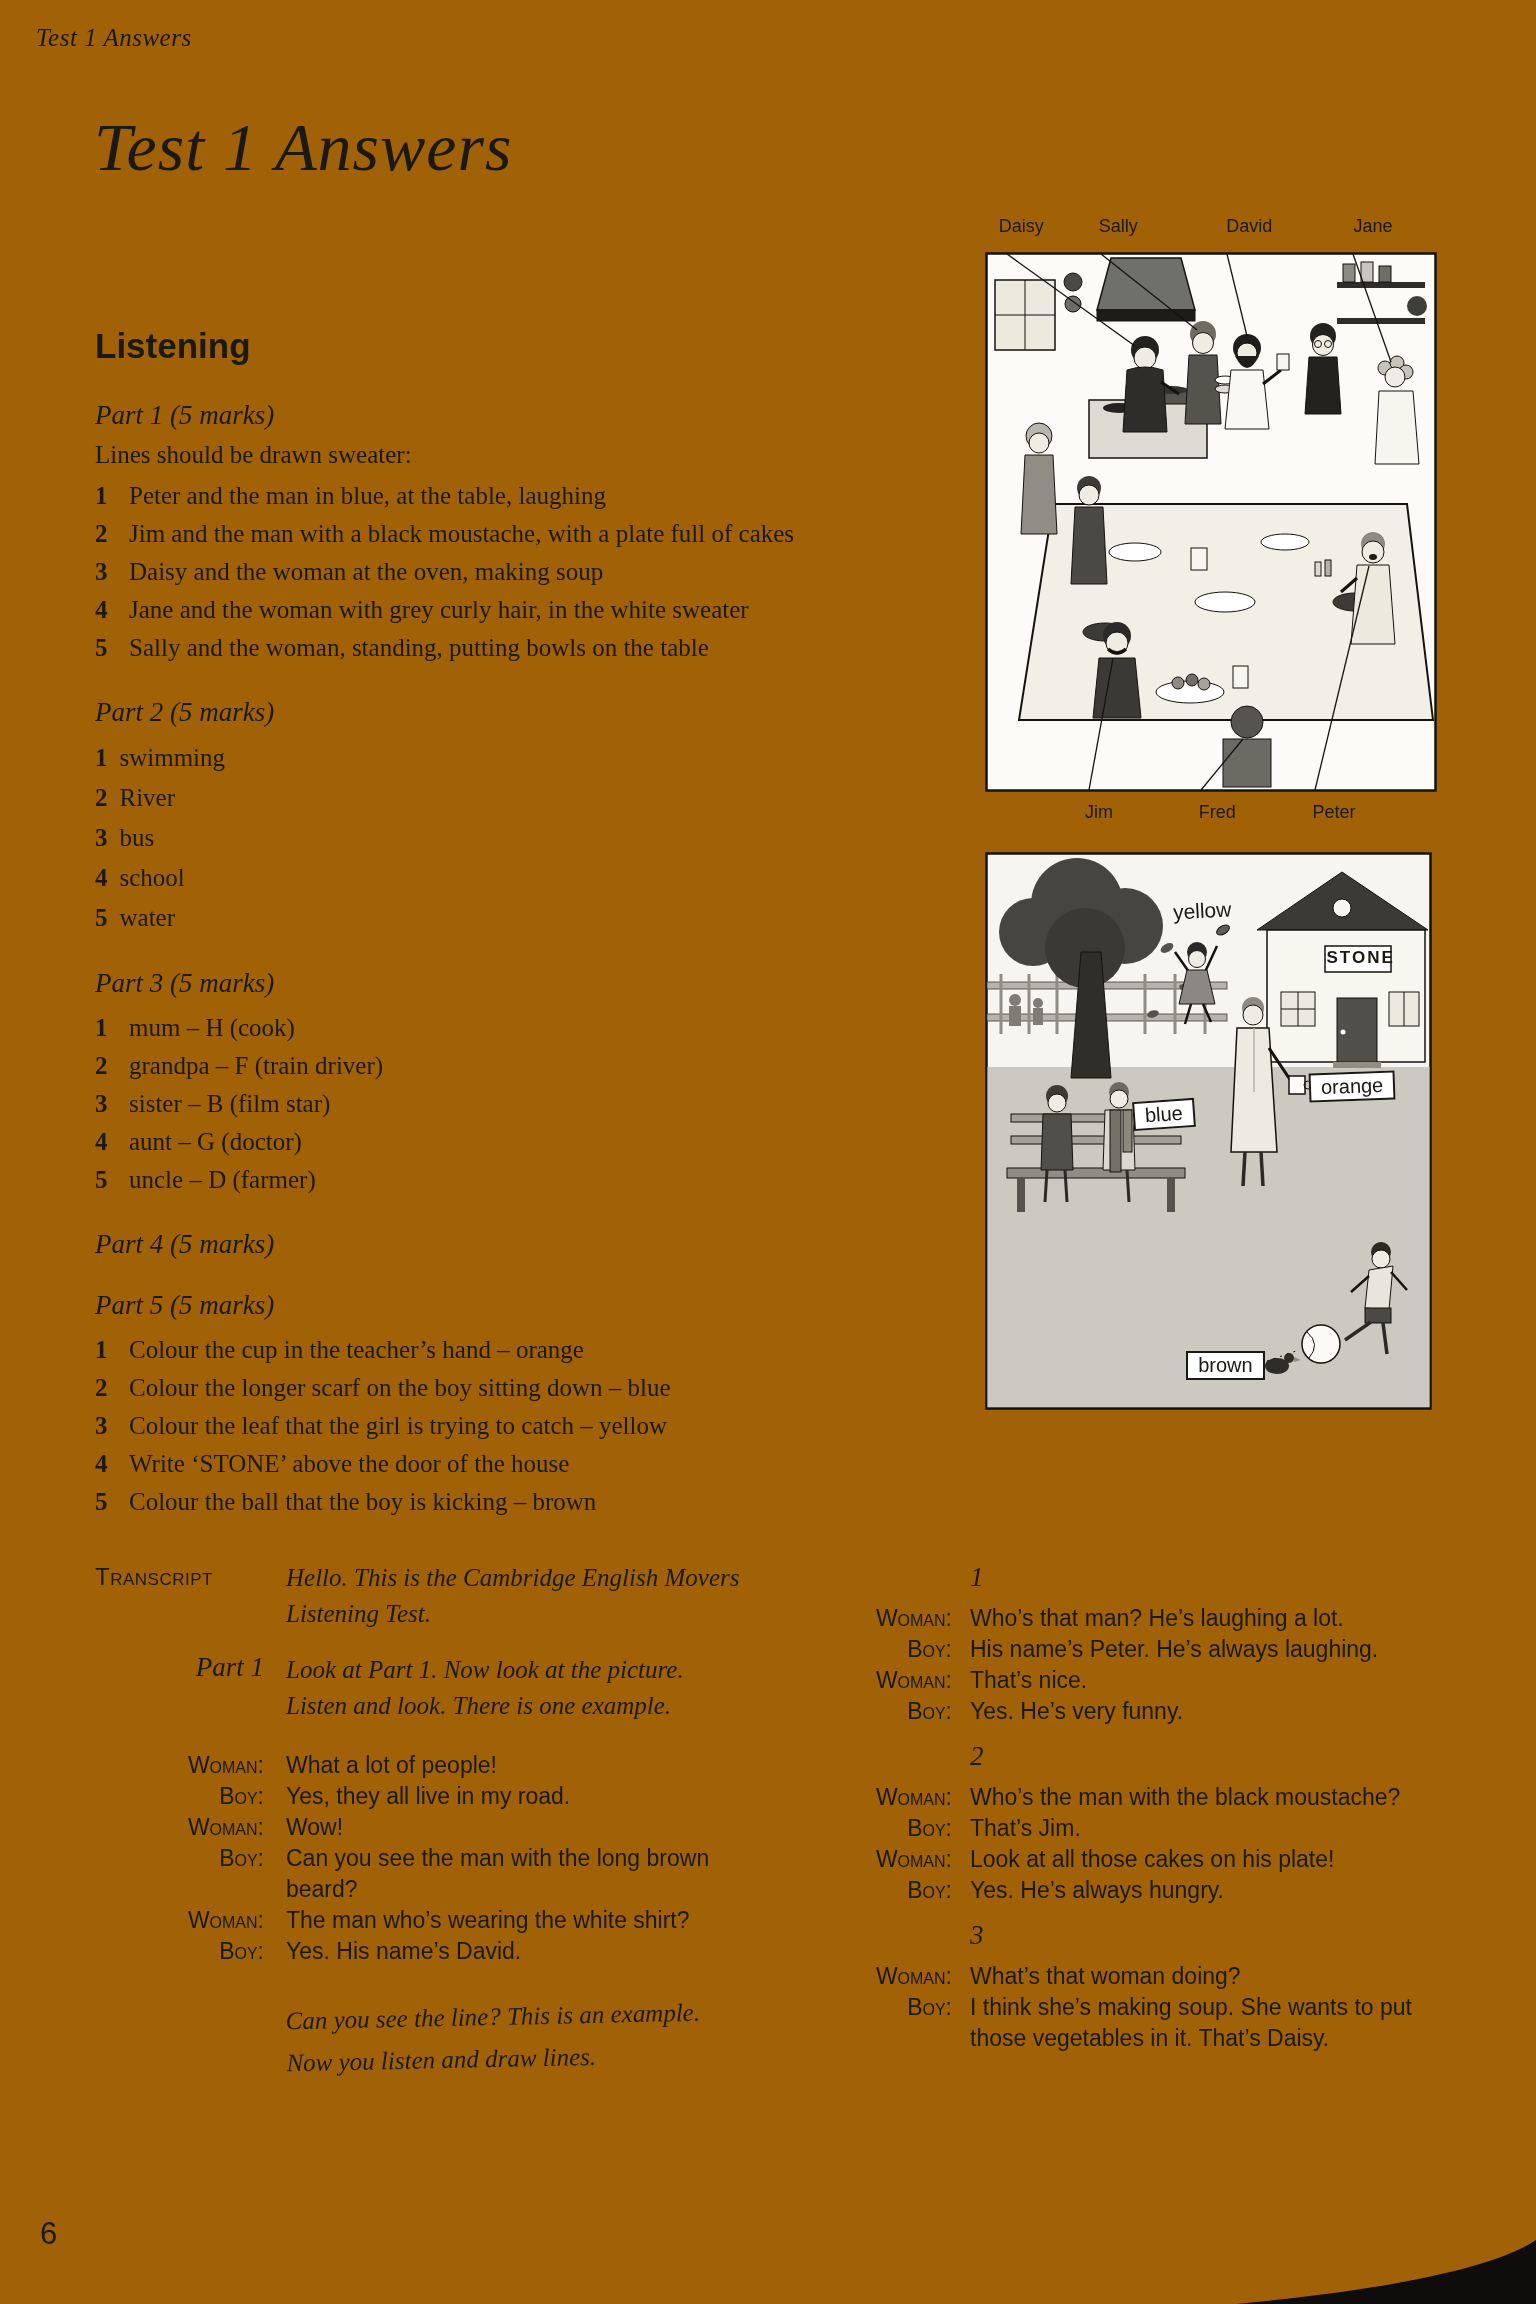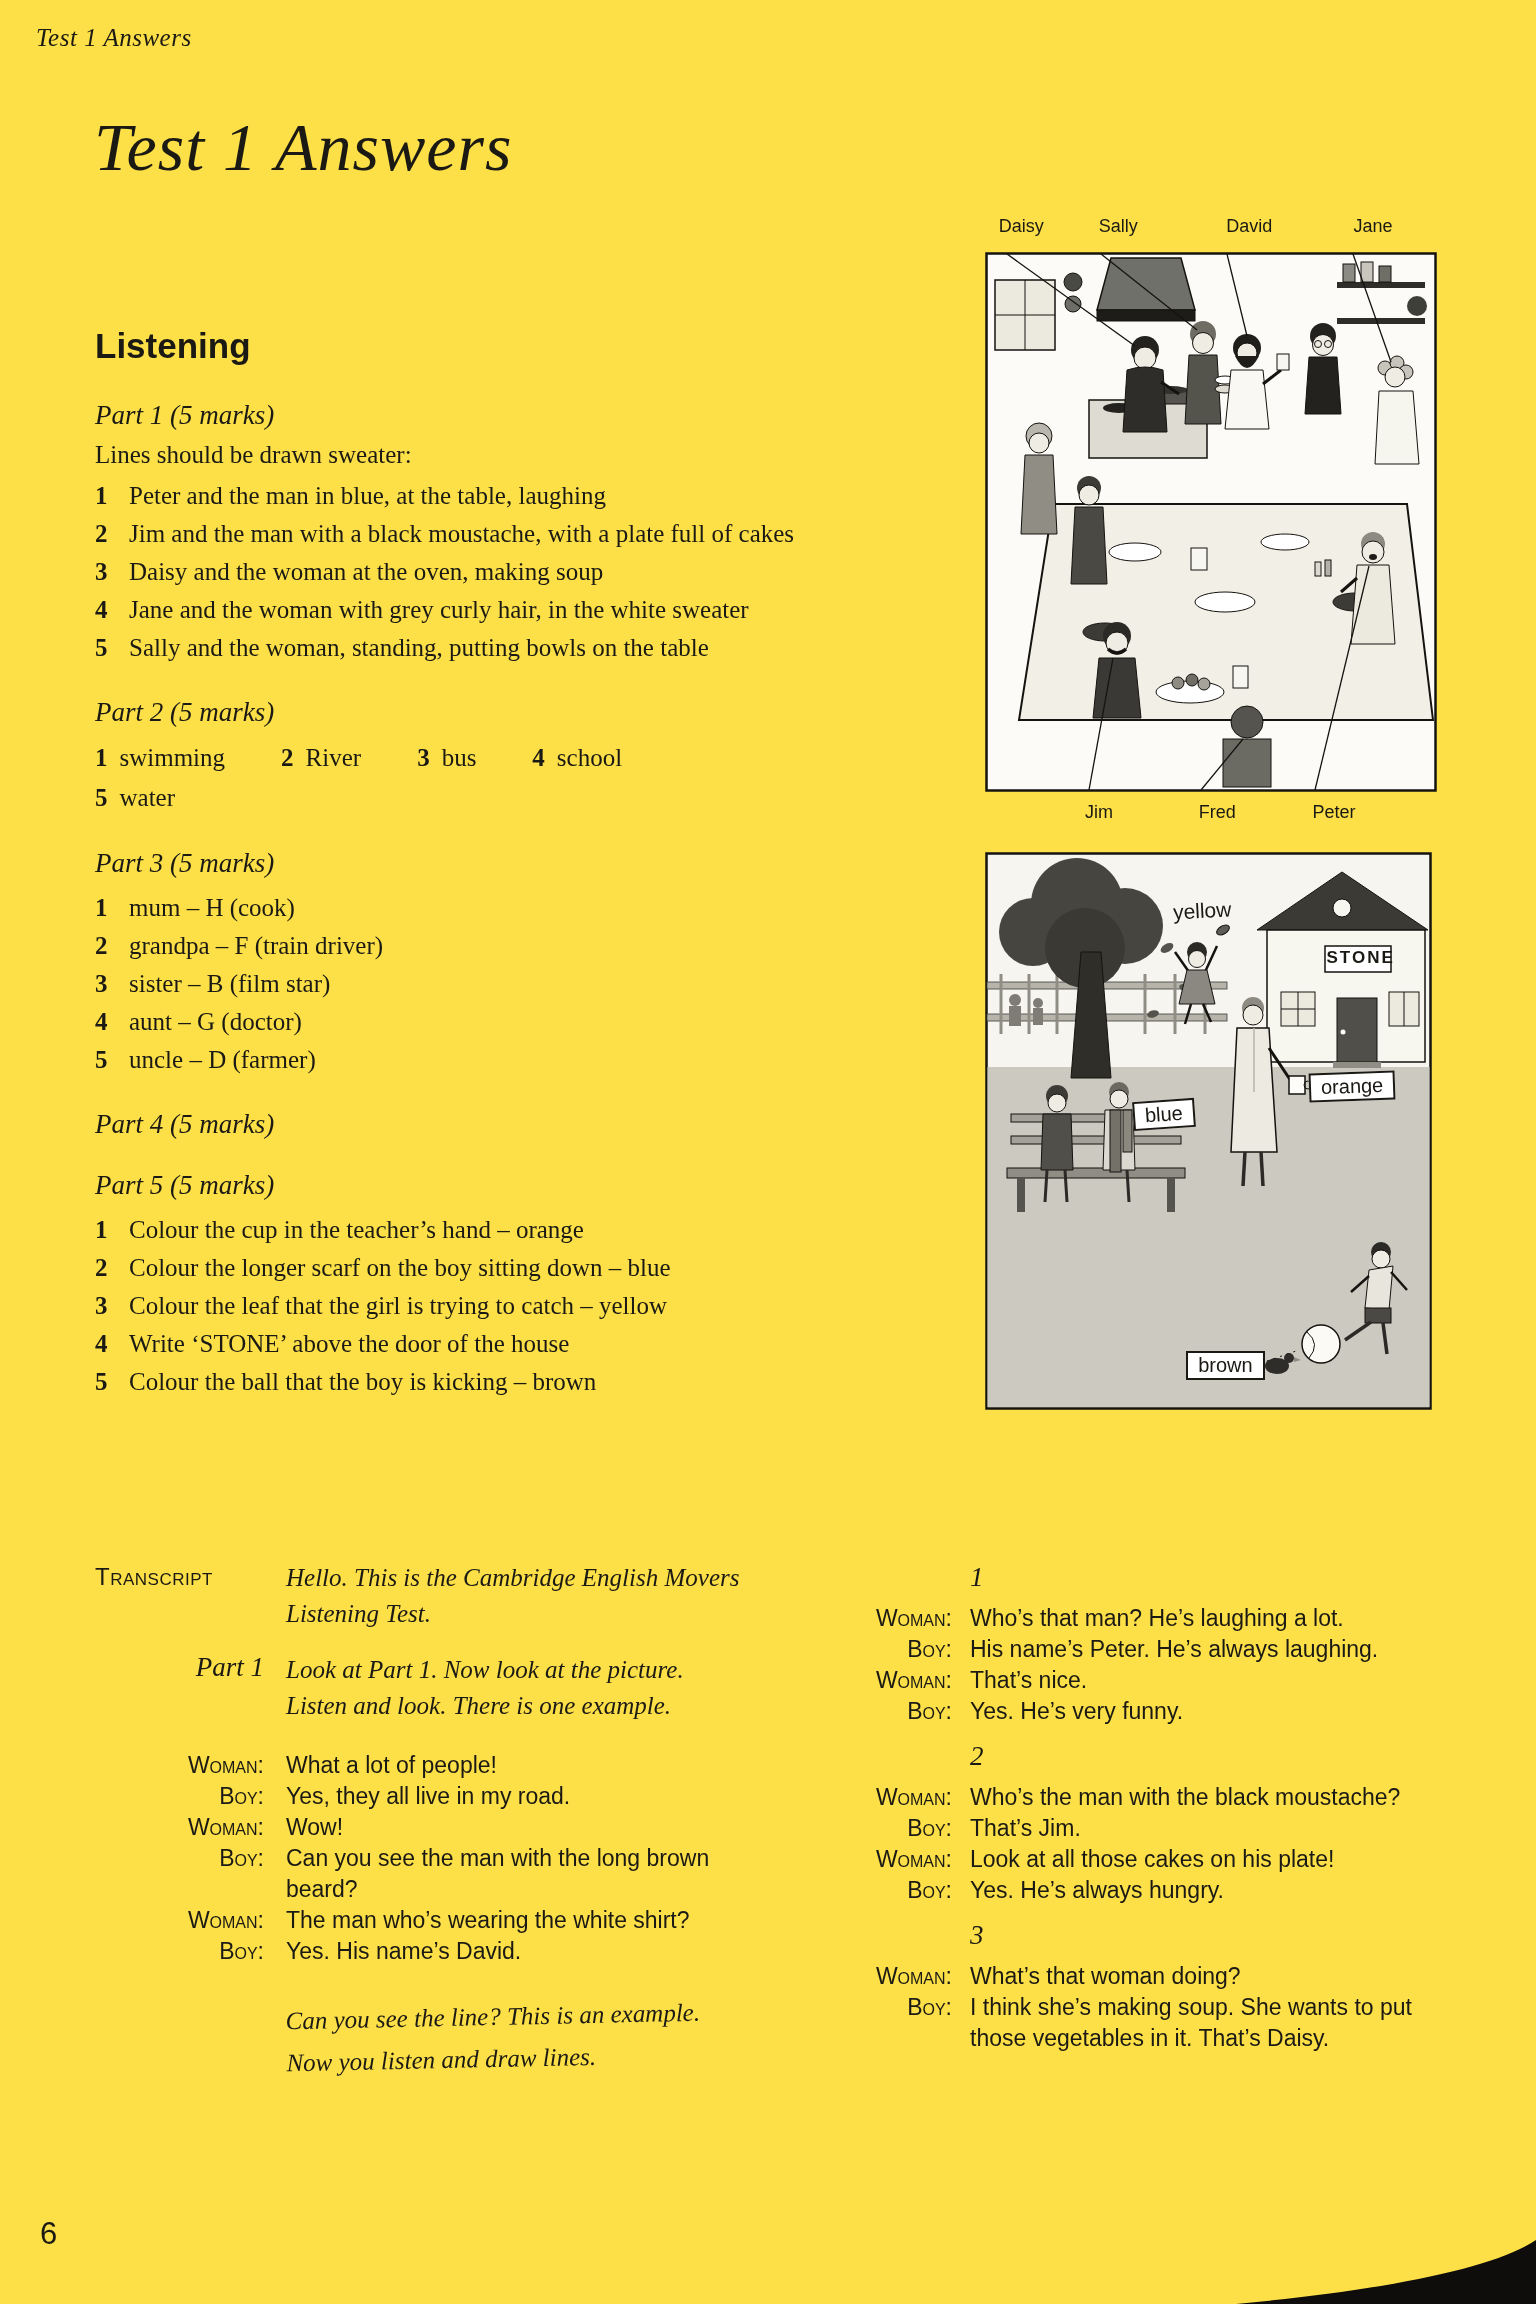--- a/index.html
+++ b/index.html
@@ -1,30 +1,30 @@
 <!DOCTYPE html>
 <html><head>
 <meta charset="utf-8">
 <style>
   html,body{margin:0;padding:0;}
   body{width:1536px;height:2304px;background:#eeede9;font-family:"Liberation Serif",serif;color:#1b1914;}
-  .page{position:relative;width:1536px;height:2304px;background:#fde047;overflow:hidden;}
+  .page{position:relative;width:1536px;height:2304px;background:#a16207;overflow:hidden;}
 
   .running-header{position:absolute;left:36px;top:24px;font-style:italic;font-size:25px;letter-spacing:.5px;}
   .page-title{position:absolute;left:94px;top:108px;font-style:italic;font-weight:normal;font-size:68px;margin:0;letter-spacing:1px;}
 
   .answers-col{position:absolute;left:95px;top:322px;width:840px;}
   .listening-head{font-family:"Liberation Sans",sans-serif;font-weight:bold;font-size:35px;margin:4px 0 34px 0;}
   .part-head{font-style:italic;font-weight:normal;font-size:27px;margin:30px 0 10px 0;}
   .part-head.first{margin-top:0;}
   .intro-line{font-size:25px;margin:0 0 8px 0;}
   .ans-row{display:flex;font-size:25px;line-height:38px;}
   .ans-row .n{width:34px;font-weight:bold;flex:0 0 34px;}
   .ans-row .t{max-width:708px;}
-  .inline-row{display:flex;font-size:25px;line-height:40px;}
+  .inline-row{display:flex;font-size:25px;line-height:40px;flex-direction:column;}
   .inline-pair{margin-right:56px;white-space:nowrap;}
   .inline-pair .n{font-weight:bold;margin-right:12px;}
   .p4 .inline-pair{margin-right:50px;}
 
   
   .transcript-left{position:absolute;left:95px;top:1560px;width:700px;}
   .transcript-right{position:absolute;left:852px;top:1560px;width:590px;}
   .t-row{display:grid;grid-template-columns:175px 470px;column-gap:16px;}
   .t-label{font-family:"Liberation Sans",sans-serif;font-variant:small-caps;font-size:24px;letter-spacing:.5px;padding-top:3px;}
   .t-italic{font-style:italic;font-size:25px;line-height:36px;}

